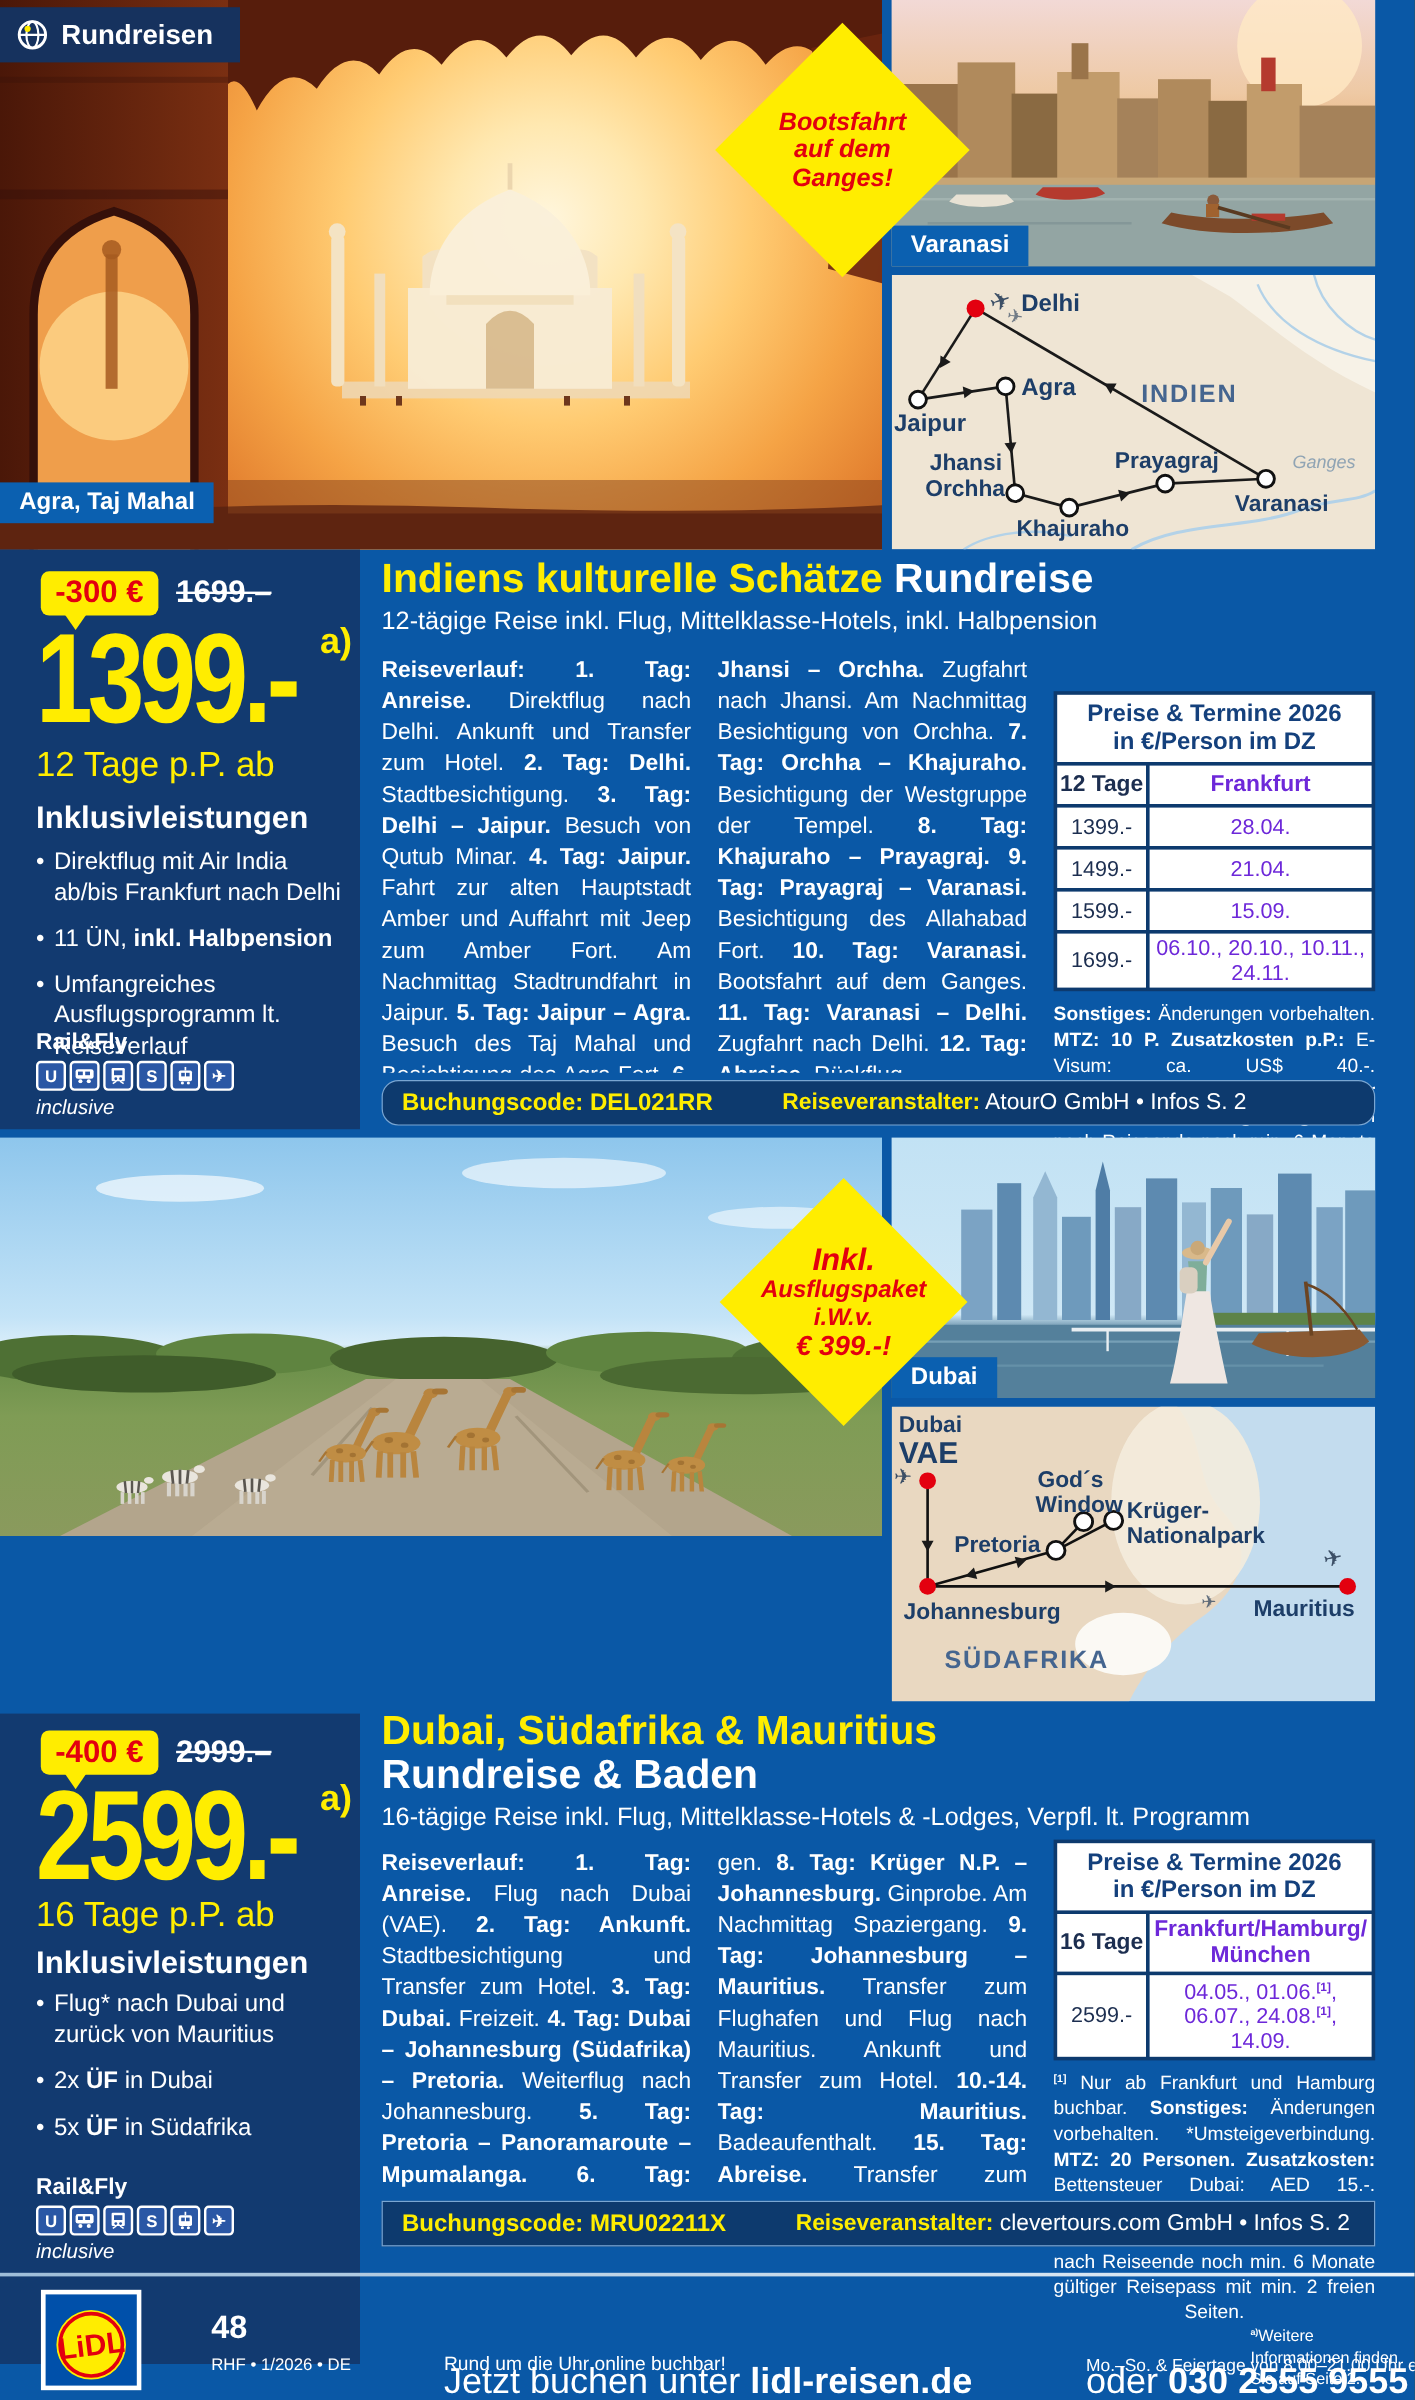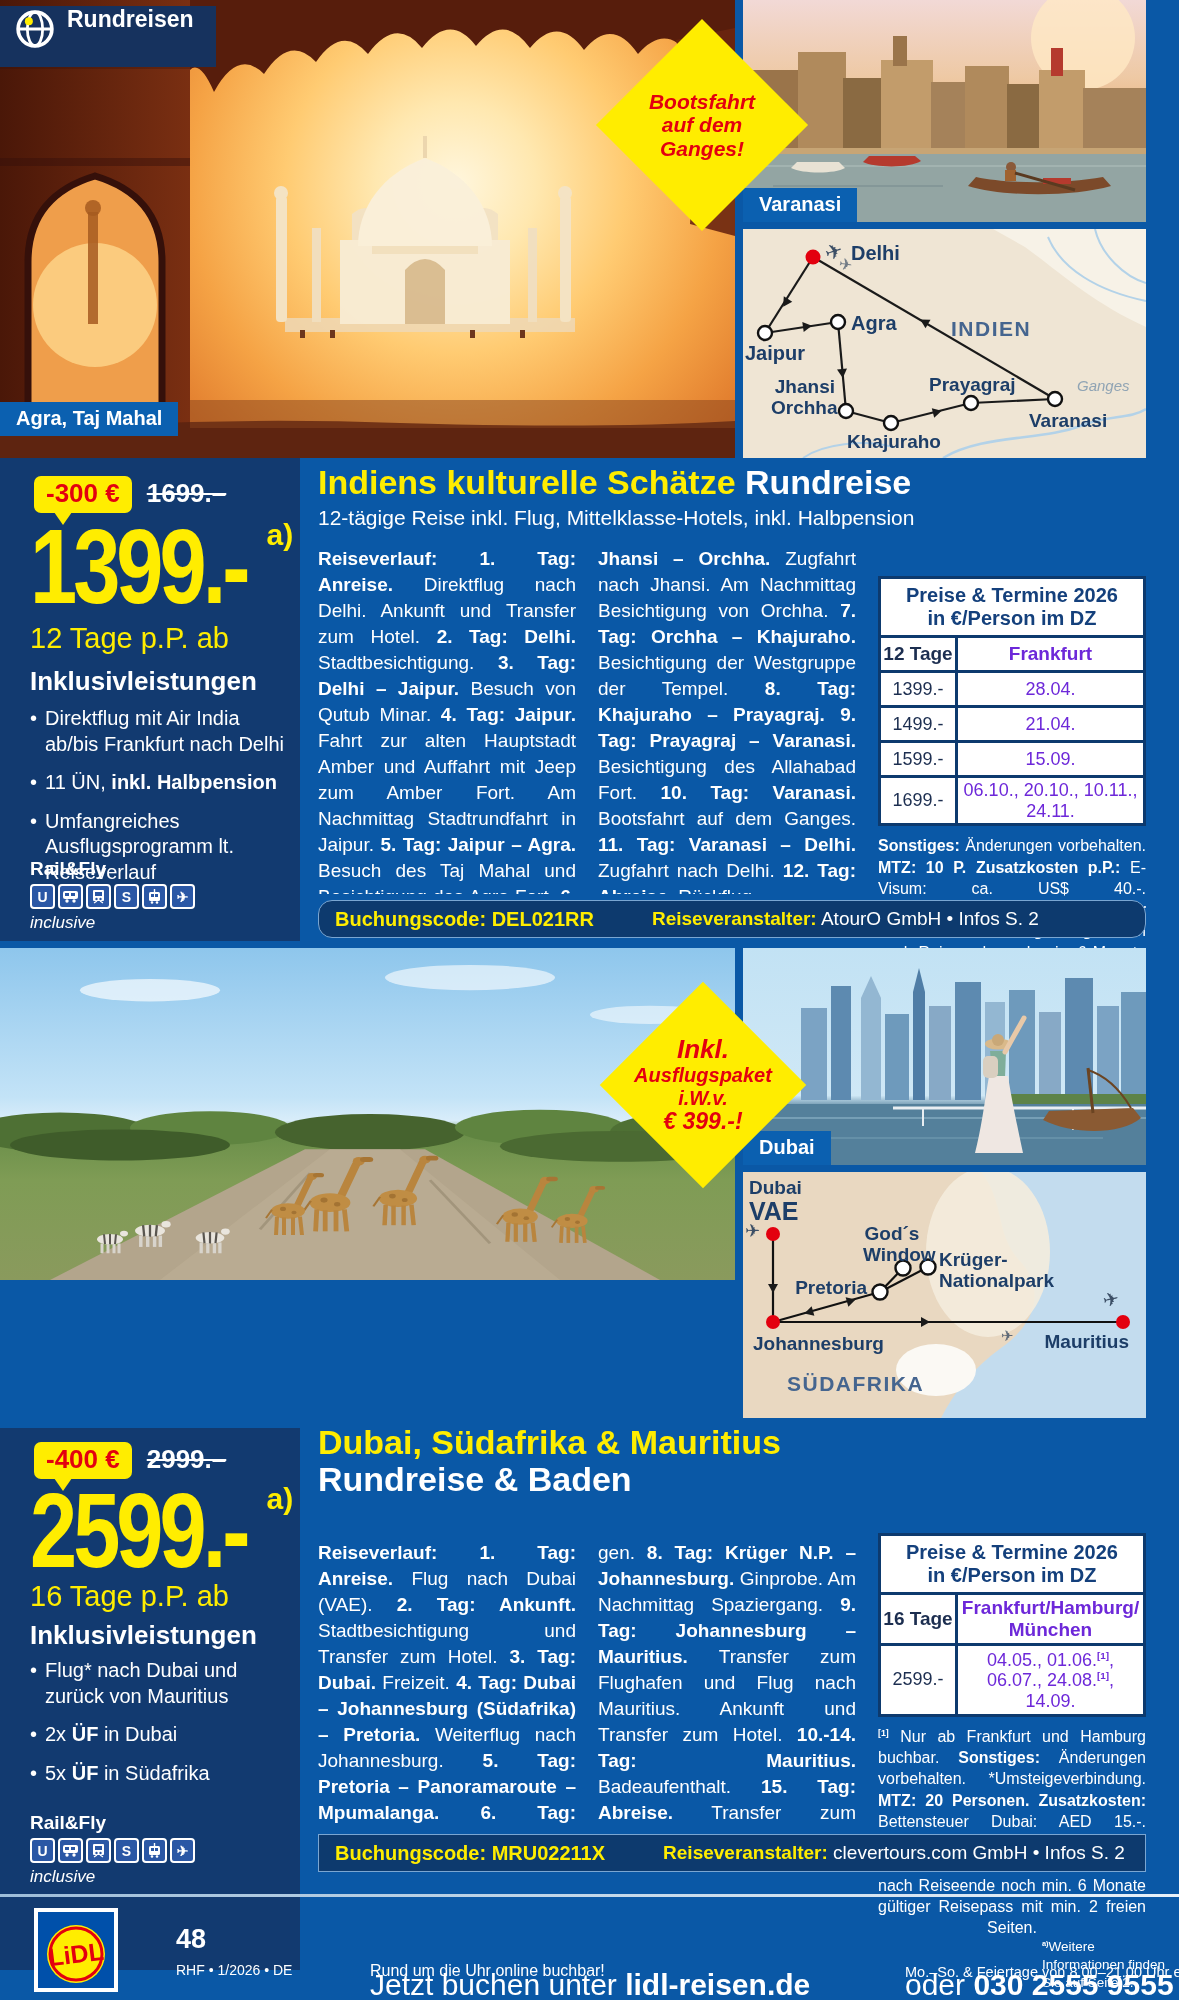--- a/index.html
+++ b/index.html
@@ -13,22 +13,22 @@
   .photo{position:absolute;overflow:hidden;}
   .photo svg{display:block;width:100%;height:100%;}
   .taj{background:radial-gradient(circle at 62% 40%,#fff6dd 0%,#ffe8b0 15%,#ffcb72 32%,#f5a345 50%,#e07a2c 68%,#b5511f 85%,#93401a 100%);}
   .varanasi{background:linear-gradient(180deg,#f2d9d6 0%,#eec9a4 35%,#e6ad73 60%,#c79a77 75%,#9fb0ac 78%,#87999a 100%);}
   .giraffe{background:linear-gradient(180deg,#8ec6ec 0%,#c3e3f7 45%,#d9edfa 52%,#6b8f4a 56%,#7f9c55 70%,#8a9a5d 100%);}
   .dubai{background:linear-gradient(180deg,#c2e2f4 0%,#cfe8f6 68%,#54809b 74%,#44707f 100%);}
 
   .caption{position:absolute;background:#0b60b0;color:#fff;font-weight:700;font-size:20px;
            padding:5px 16px 6px;white-space:nowrap;}
 
-  .tag-head{position:absolute;top:6px;left:0;height:46px;display:flex;gap:9px;
-            background:#16325e;padding:0 22px 15px 12px;color:#fff;font-weight:700;font-size:23px;}
+  .tag-head{position:absolute;top:6px;left:0;height:46px;display:flex;align-items:center;gap:9px;
+            background:#16325e;padding:0 22px 0 12px;color:#fff;font-weight:700;font-size:23px;}
 
   .diamond{position:absolute;background:#ffed00;transform:rotate(45deg);}
   .diamond-inner{position:absolute;inset:0;transform:rotate(-45deg);display:flex;flex-direction:column;
             align-items:center;justify-content:center;color:#e3000f;font-weight:700;font-style:italic;
             text-align:center;line-height:1.12;}
 
   
   .map{position:absolute;overflow:hidden;}
   .map svg{position:absolute;inset:0;display:block;}
   .mlabel{position:absolute;color:#1d3e68;font-weight:700;font-size:19px;line-height:1.08;white-space:nowrap;}
@@ -542,20 +542,21 @@
         <div class="rfb">✈</div>
       </div>
       <div class="rf-inc">inclusive</div>
     </div>
   </div>
 
   <div class="sec-title" style="left:318px;top:1424px;">
     <div class="ty">Dubai, Südafrika &amp; Mauritius</div>
     <div class="tw">Rundreise &amp; Baden</div>
   </div>
+  <div class="subtitle" style="left:318px;top:1503px;">16-tägige Reise inkl. Flug, Mittelklasse-Hotels &amp; -Lodges, Verpfl. lt. Programm</div>
   <div class="itin" style="left:318px;top:1540px;width:258px;height:288px;"><span class="b">Reiseverlauf: 1. Tag: Anreise.</span><span> Flug nach Dubai (VAE). </span><span class="b">2. Tag: Ankunft.</span><span> Stadtbesichtigung und Transfer zum Hotel. </span><span class="b">3. Tag: Dubai.</span><span> Freizeit. </span><span class="b">4. Tag: Dubai – Johannesburg (Südafrika) – Pretoria.</span><span> Weiterflug nach Johannesburg. </span><span class="b">5. Tag: Pretoria – Panoramaroute – Mpumalanga.</span><span> </span><span class="b">6. Tag: Mpumalanga – Krüger N.P.</span><span> </span></div>
   <div class="itin" style="left:598px;top:1540px;width:258px;height:288px;"><span>gen. </span><span class="b">8. Tag: Krüger N.P. – Johannesburg.</span><span> Ginprobe. Am Nachmittag Spaziergang. </span><span class="b">9. Tag: Johannesburg – Mauritius.</span><span> Transfer zum Flughafen und Flug nach Mauritius. Ankunft und Transfer zum Hotel. </span><span class="b">10.-14. Tag: Mauritius.</span><span> Badeaufenthalt. </span><span class="b">15. Tag: Abreise.</span><span> Transfer zum Flughafen und Rückflug. </span></div>
 
   <div class="ptable-wrap" style="left:878px;top:1533px;">
     <div class="ptable">
       <div class="pt-head">
         <div>Preise &amp; Termine 2026</div>
         <div>in €/Person im DZ</div>
       </div>
       <div class="pt-row pt-cols">

